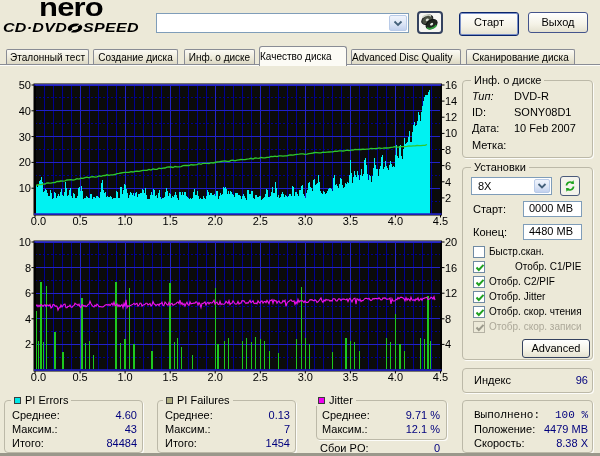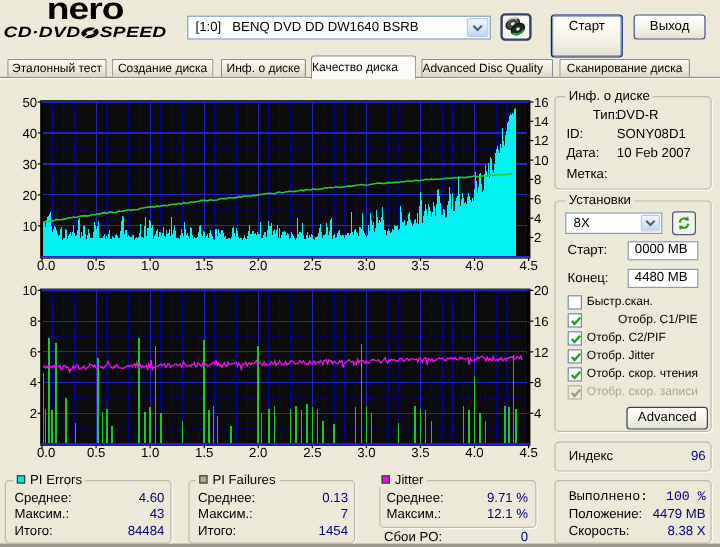--- a/index.html
+++ b/index.html
@@ -18,40 +18,39 @@
 </style></head><body>
 
 <div class="abs" style="left:39px;top:-7px;width:140px;font-weight:bold;font-size:31px;letter-spacing:-0.8px;transform:scaleY(0.82);transform-origin:0 0;">nero</div>
 <div class="abs" style="left:3px;top:21px;width:165px;font-weight:bold;font-style:italic;font-size:16px;transform:scaleY(0.78);transform-origin:0 0;letter-spacing:0.3px;">CD·DVD<svg width="16" height="14" style="vertical-align:-2px">
       <ellipse cx="8" cy="7" rx="7.4" ry="5.6" fill="#000" transform="rotate(-18 8 7)"></ellipse>
       <ellipse cx="8" cy="7" rx="3.2" ry="2.2" fill="#ece9d8" transform="rotate(-18 8 7)"></ellipse>
       <path d="M2.5 12.5 L13.5 1.5" stroke="#ece9d8" stroke-width="1.2"></path>
     </svg>SPEED</div>
 
 <div class="abs" style="left:156px;top:13px;width:253px;height:20px;background:#fff;border:1px solid #7f9db9;">
-  <div class="abs" style="left:6px;top:3px;">[1:0]&nbsp;&nbsp; BENQ DVD DD DW1640 BSRB</div>
   <div class="abs" style="right:1px;top:1px;width:18px;height:16px;border:1px solid #b9cbe8;border-radius:2px;background:linear-gradient(#f0f4fc,#dde6f6 55%,#c2d1ee);">
     <svg width="16" height="14">
         <path d="M4.5 5.5 L8 9 L11.5 5.5" stroke="#44607a" stroke-width="1.8" fill="none"></path>
       </svg>
   </div>
 </div>
 
 <div class="abs" style="left:417px;top:11px;width:26px;height:23px;border:2px solid #35425f;border-radius:4px;background:#f6f6f2;">
   <svg width="22" height="19">
     <ellipse cx="8.3" cy="6.8" rx="6" ry="4.1" fill="#494f42" stroke="#16191c" stroke-width="1" transform="rotate(-32 8.3 6.8)"></ellipse>
     <path d="M3.5 4.5 A6 4.1 -32 0 1 12 3.2" stroke="#cfd4c6" stroke-width="1.6" fill="none"></path>
     <ellipse cx="8.3" cy="6.8" rx="1.7" ry="1.15" fill="#dfe4da" transform="rotate(-32 8.3 6.8)"></ellipse>
     <ellipse cx="12.6" cy="11.2" rx="6" ry="4.1" fill="#20261f" stroke="#101312" stroke-width="1" transform="rotate(-32 12.6 11.2)"></ellipse>
     <path d="M8 14.5 A6 4.1 -32 0 0 17.5 12" stroke="#2f9c3c" stroke-width="1.8" fill="none"></path>
     <ellipse cx="12.6" cy="11.2" rx="1.7" ry="1.15" fill="#e9eee6" transform="rotate(-32 12.6 11.2)"></ellipse>
   </svg>
 </div>
 
-<div class="btn" style="left:459px;top:12px;width:60px;height:36px;border:1px solid #0a246a;box-shadow:inset 0 0 0 1px #7a90c8;line-height:19px;">Старт</div>
+<div class="btn" style="left:459px;top:12px;width:60px;height:24px;border:1px solid #0a246a;box-shadow:inset 0 0 0 1px #7a90c8;line-height:19px;">Старт</div>
 <div class="btn" style="left:528px;top:12px;width:60px;height:21px;line-height:19px;">Выход</div>
 <div class="abs" style="left:0;top:64px;width:600px;height:1px;background:#898c95;"></div>
 <div class="abs" style="left:0;top:65px;width:600px;height:1px;background:#fdfdf8;"></div>
 <div class="tab" style="left:6px;top:49px;width:83px;height:15px;background:linear-gradient(#fbfaf4,#ece9d8 60%,#dcd8c4);border:1px solid #898c95;border-bottom:none;border-radius:2px 2px 0 0;text-align:center;line-height:15px;">Эталонный тест</div>
 <div class="tab" style="left:93px;top:49px;width:85px;height:15px;background:linear-gradient(#fbfaf4,#ece9d8 60%,#dcd8c4);border:1px solid #898c95;border-bottom:none;border-radius:2px 2px 0 0;text-align:center;line-height:15px;">Создание диска</div>
 <div class="tab" style="left:184px;top:49px;width:71px;height:15px;background:linear-gradient(#fbfaf4,#ece9d8 60%,#dcd8c4);border:1px solid #898c95;border-bottom:none;border-radius:2px 2px 0 0;text-align:center;line-height:15px;">Инф. о диске</div>
 <div class="tab" style="left:259px;top:46px;width:88px;height:20px;background:#fcfbf5;border:1px solid #898c95;border-bottom:none;border-radius:3px 3px 0 0;line-height:19px;z-index:3;">Качество диска</div>
 <div class="tab" style="left:351px;top:49px;width:110px;height:15px;background:linear-gradient(#fbfaf4,#ece9d8 60%,#dcd8c4);border:1px solid #898c95;border-bottom:none;border-radius:2px 2px 0 0;text-align:left;line-height:15px;">Advanced Disc Quality</div>
 <div class="tab" style="left:466px;top:49px;width:109px;height:15px;background:linear-gradient(#fbfaf4,#ece9d8 60%,#dcd8c4);border:1px solid #898c95;border-bottom:none;border-radius:2px 2px 0 0;text-align:center;line-height:15px;">Сканирование диска</div>
 <svg width="600" height="456" style="position:absolute;left:0;top:0">
@@ -222,21 +221,21 @@
 <div class="row" style="left:165px;top:423px;width:125px;"><span>Максим.:</span><span class="v">7</span></div>
 <div class="row" style="left:165px;top:437px;width:125px;"><span>Итого:</span><span class="v">1454</span></div>
 <div class="gb" style="left:316px;top:400px;width:131px;height:40px;"></div>
 <div class="abs" style="left:315px;top:394px;background:#ece9d8;padding:0 3px;line-height:12px;"><span style="display:inline-block;width:7px;height:7px;background:#f000f0;border:1px solid #3c3c3c;margin-right:4px;"></span>Jitter</div>
 <div class="row" style="left:322px;top:409px;width:118px;"><span>Среднее:</span><span class="v">9.71 %</span></div>
 <div class="row" style="left:322px;top:423px;width:118px;"><span>Максим.:</span><span class="v">12.1 %</span></div>
 <div class="row" style="left:320px;top:442px;width:120px;"><span>Сбои PO:</span><span class="v">0</span></div>
 
 <div class="gb" style="left:462px;top:80px;width:131px;height:78px;"></div>
 <div class="abs" style="left:471px;top:74px;background:#ece9d8;padding:0 3px;line-height:12px;">Инф. о диске</div>
-<div class="abs" style="left:494px;top:90px;">Тип:</div>
+<div class="abs" style="left:472px;top:90px;font-style:italic;">Тип:</div>
 <div class="abs" style="left:514px;top:90px;">DVD-R</div>
 <div class="abs" style="left:472px;top:106px;">ID:</div>
 <div class="abs" style="left:514px;top:106px;">SONY08D1</div>
 <div class="abs" style="left:472px;top:122px;">Дата:</div>
 <div class="abs" style="left:514px;top:122px;">10 Feb 2007</div>
 <div class="abs" style="left:472px;top:139px;">Метка:</div>
 
 <div class="gb" style="left:462px;top:167px;width:131px;height:193px;"></div>
 <div class="abs" style="left:471px;top:161px;background:#ece9d8;padding:0 3px;line-height:12px;">Установки</div>
 

